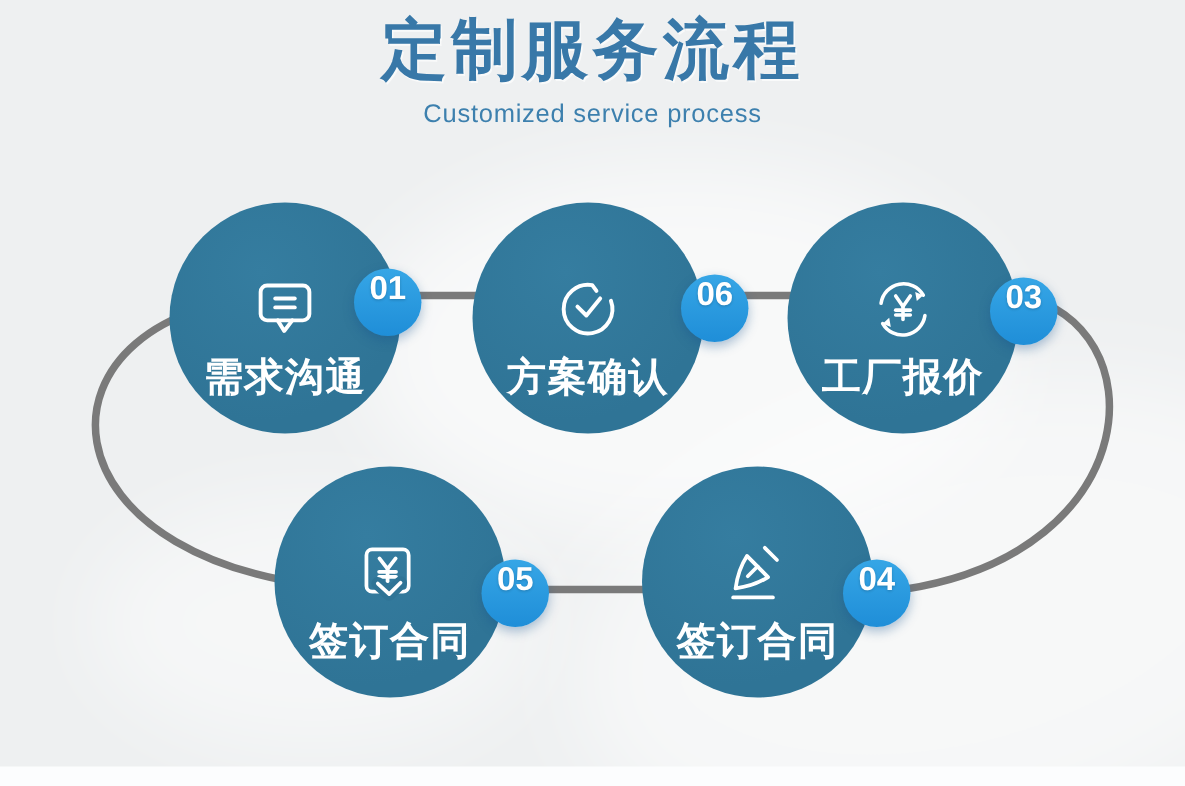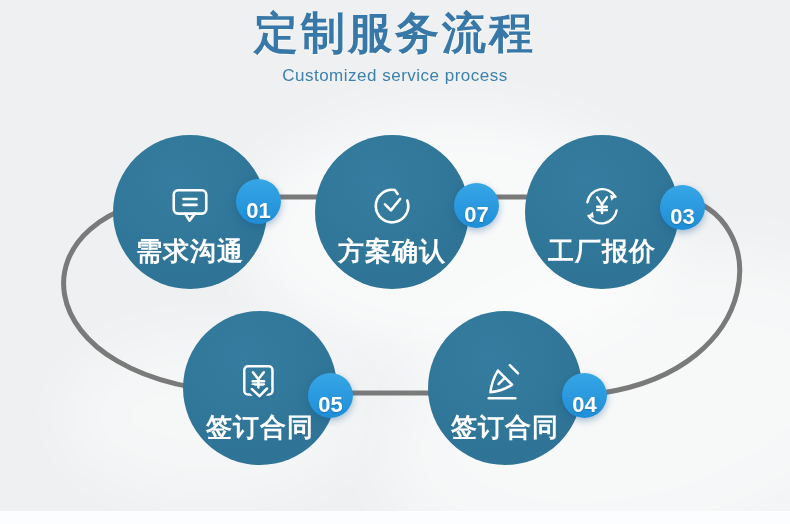--- a/index.html
+++ b/index.html
@@ -44,29 +44,29 @@
   .step .icon svg{width:52px;height:52px;display:block;}
   .step .label{
     margin-top:2px;font-size:26px;font-weight:700;letter-spacing:1px;
     color:var(--step_text,#ffffff);white-space:nowrap;
   }
 
   .badge{
     position:absolute;width:45px;height:45px;border-radius:50%;z-index:3;
     background:linear-gradient(180deg,var(--badge_top,#36a6e6),var(--badge_bottom,#1f8ed8));
     box-shadow:0 3px 7px rgba(20,80,140,.35);
-    display:flex;align-items:flex-end;justify-content:center;
+    display:flex;align-items:flex-start;justify-content:center;
     color:#fff;font-size:22px;font-weight:700;
     text-shadow:0 1px 2px rgba(0,0,0,.2);
   }
   .b1{left:236px;top:179px}
   .b2{left:454px;top:183px}
   .b3{left:660px;top:185px}
   .b4{left:562px;top:373px}
-  .b5{left:308px;top:373px}
+  .b5{left:321px;top:373px}
 </style>
 </head>
 <body>
 
 <div class="blob blob1"></div>
 <div class="blob blob2"></div>
 <div class="blob blob3"></div>
 <div class="bottom-strip"></div>
 
 <div class="header">
@@ -96,21 +96,21 @@
 <div class="step s2">
   <span class="icon">
     <svg viewBox="0 0 48 48" fill="none" stroke="#ffffff" stroke-width="2.4" stroke-linecap="round" stroke-linejoin="round">
       <path d="M38.1 18.9 A15 15 0 1 1 26.6 9.3 l2.6 3.6"></path>
       <path d="M17.5 22.5 L23 28 L31.5 17.5"></path>
     </svg>
   </span>
   <span class="label">方案确认</span>
 </div>
 <div class="badge b2">
-  <span>07</span>
+  <span>06</span>
 </div>
 
 <div class="step s3">
   <span class="icon">
     <svg viewBox="0 0 48 48" fill="none" stroke="#ffffff" stroke-width="2.2" stroke-linecap="round" stroke-linejoin="round">
       <path d="M19.5 16 L24 22.5 L28.5 16"></path>
       <path d="M24 22.5 V30.5"></path>
       <path d="M19.5 24.7 H28.5"></path>
       <path d="M19.5 27.7 H28.5"></path>
       <path d="M10.5 20.5 A14 14 0 0 1 36.5 15.5"></path>

